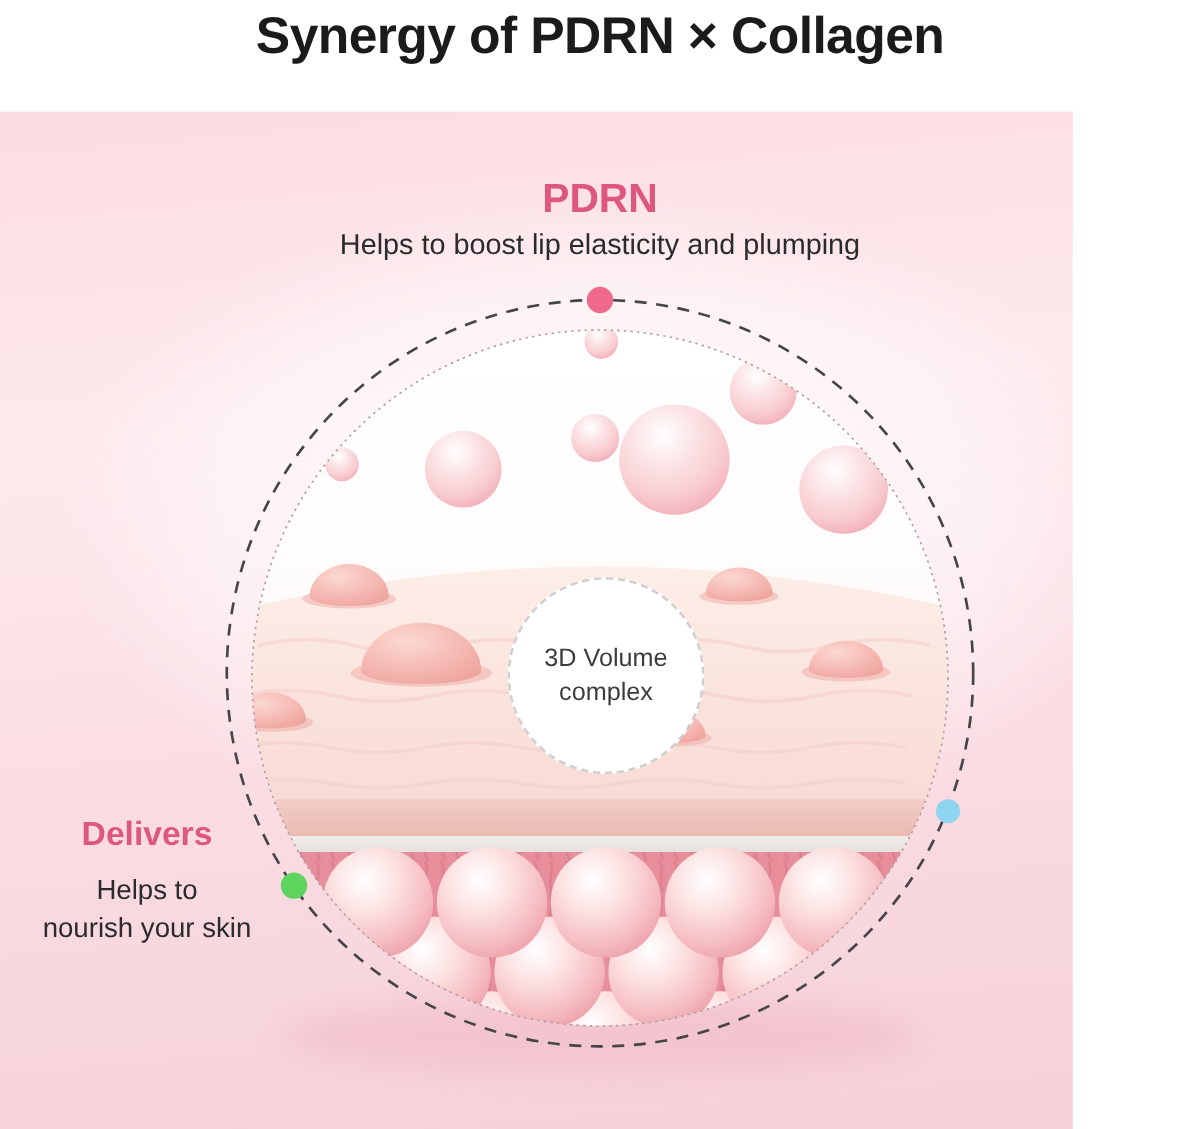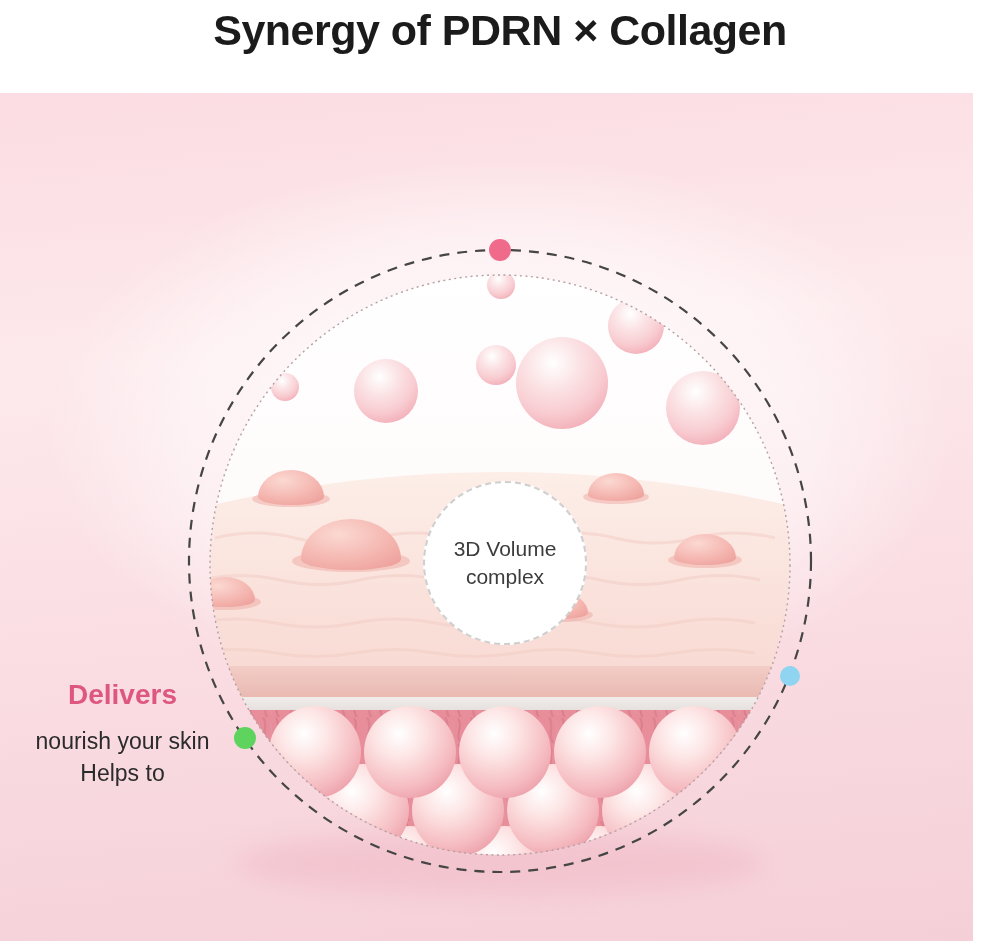--- a/index.html
+++ b/index.html
@@ -1,18 +1,18 @@
 <!DOCTYPE html>
 <html><head>
 <meta charset="utf-8">
 <style>
   * { margin: 0; padding: 0; box-sizing: border-box; }
   body { font-family: "Liberation Sans", sans-serif; background: #ffffff; }
   .page {
-    position: relative; width: 973px; height: 941px;
+    position: relative; width: 894px; height: 941px;
     overflow: hidden; background: #ffffff;
   }
   .header {
     position: absolute; top: 0; left: 0; width: 1000px; height: 93px;
     background: #ffffff; text-align: center;
   }
   .title {
     padding-top: 6px; font-size: 43px; font-weight: bold;
     letter-spacing: -0.5px; color: #1b1b1b;
   }
@@ -176,32 +176,36 @@
         </g>
       </g>
 
       <circle cx="500" cy="472" r="290" fill="none" stroke="#b3a0a2" stroke-width="1.4" stroke-dasharray="2 3.5"></circle>
 
       <circle cx="500" cy="157" r="11" fill="#f06a8c"></circle>
       <circle cx="245" cy="645" r="11" fill="#5ed45e"></circle>
       <circle cx="790" cy="583" r="10" fill="#8fd4f0"></circle>
     </svg>
 
+    <div class="pdrn-block">
+      <div class="pdrn-heading">PDRN</div>
+      <div class="pdrn-desc">Helps to boost lip elasticity and plumping</div>
+    </div>
 
     <div class="center-circle">
       <div class="center-text">3D Volume complex</div>
     </div>
 
     <div class="side-label left">
       <div class="side-heading">
         <span class="side-line">Delivers</span>
       </div>
       <div class="side-desc">
+        <span class="desc-line">Helps to</span>
         <span class="desc-line">nourish your skin</span>
-        <span class="desc-line">Helps to</span>
       </div>
     </div>
 
     <div class="side-label right">
     </div>
 
   </div>
 </div>
 
 </body></html>

